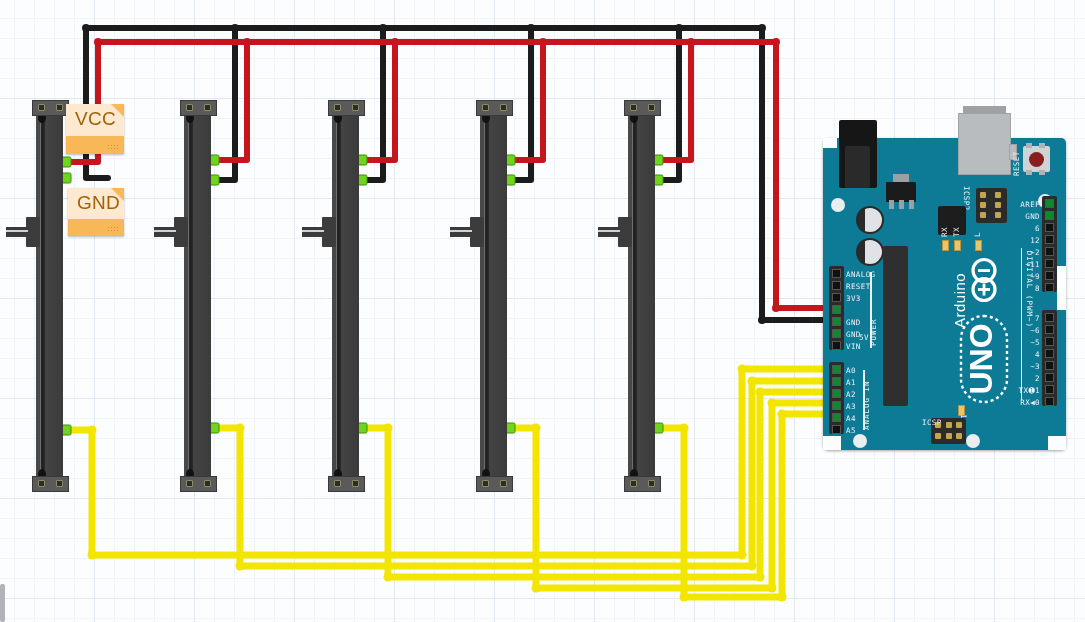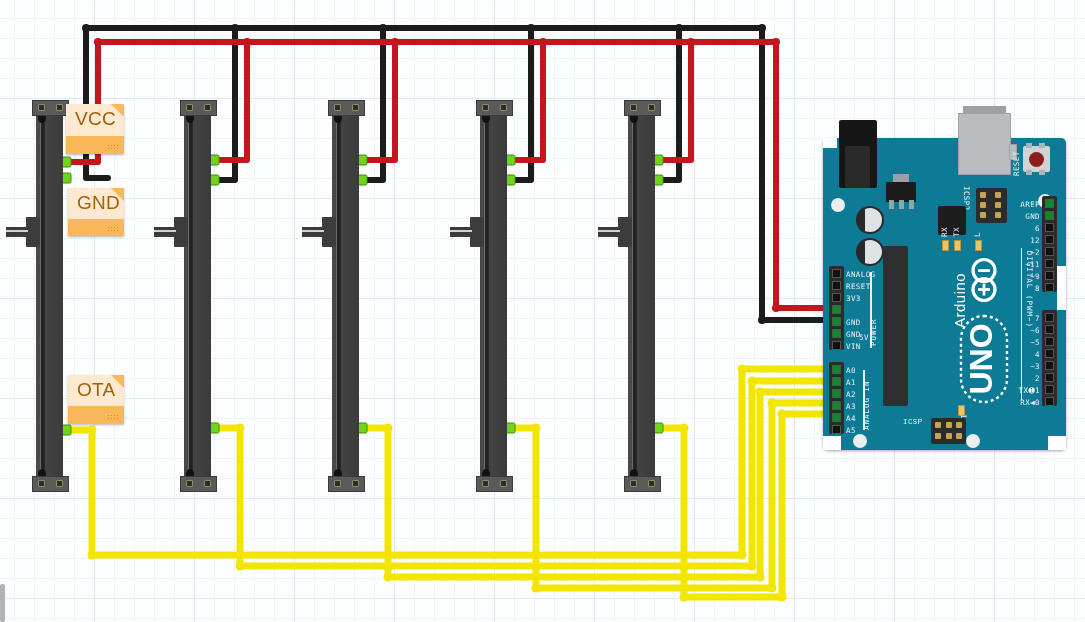--- a/index.html
+++ b/index.html
@@ -480,26 +480,20 @@
     <div class="note-dots"></div>
   </div>
 
   <div class="note" style="left:68px; top:188px; width:56px; height:48px;">
     <div class="note-body"></div>
     <div class="note-fold"></div>
     <span class="note-label">GND</span>
     <div class="note-dots"></div>
   </div>
 
-  <div class="note" style="left:68px; top:375px; width:56px; height:49px;">
-    <div class="note-body"></div>
-    <div class="note-fold"></div>
-    <span class="note-label">OTA</span>
-    <div class="note-dots"></div>
-  </div>
 
   <div id="arduino">
     <div class="pcb"></div>
 
     <div class="pcb-notch" style="left:0; bottom:0; width:18px; height:14px;"></div>
     <div class="pcb-notch" style="right:0; bottom:0; width:18px; height:14px;"></div>
     <div class="pcb-notch" style="left:0; top:0; width:14px; height:10px;"></div>
     <div class="pcb-notch" style="right:0; top:128px; width:9px; height:44px;"></div>
 
     <div class="mount" style="left:8px; top:60px;"></div>
@@ -571,21 +565,21 @@
     </svg>
 
     <div class="icsp" style="left:108px; top:280px; width:35px; height:26px;">
       <div class="p" style="left:4px;  top:4px;"></div>
         <div class="p" style="left:15px; top:4px;"></div>
         <div class="p" style="left:25px; top:4px;"></div>
       <div class="p" style="left:4px;  top:15px;"></div>
         <div class="p" style="left:15px; top:15px;"></div>
         <div class="p" style="left:25px; top:15px;"></div>
     </div>
-    <div class="pinlabel" style="left:80px; top:280px;font-family:Liberation Mono, monospace;">ICSP</div>
+    <div class="pinlabel" style="left:99px; top:280px;">ICSP</div>
     <div class="pinlabel" style="left:145px; top:276px; transform:rotate(90deg); transform-origin:0 0;">1</div>
 
     <div class="hdr" style="left:6px; top:128px; width:15px; height:84px;"></div>
     <div class="silkline" style="left:47px; top:134px; width:1.5px; height:76px;"></div>
     <div class="grouplabel" style="left:46px; top:208px; transform:rotate(-90deg);">POWER</div>
 
     <div class="hdr" style="left:6px; top:224px; width:15px; height:72px;"></div>
     <div class="silkline" style="left:40px; top:232px; width:1.5px; height:60px;"></div>
     <div class="grouplabel" style="left:39px; top:292px; transform:rotate(-90deg);">ANALOG IN</div>
 

